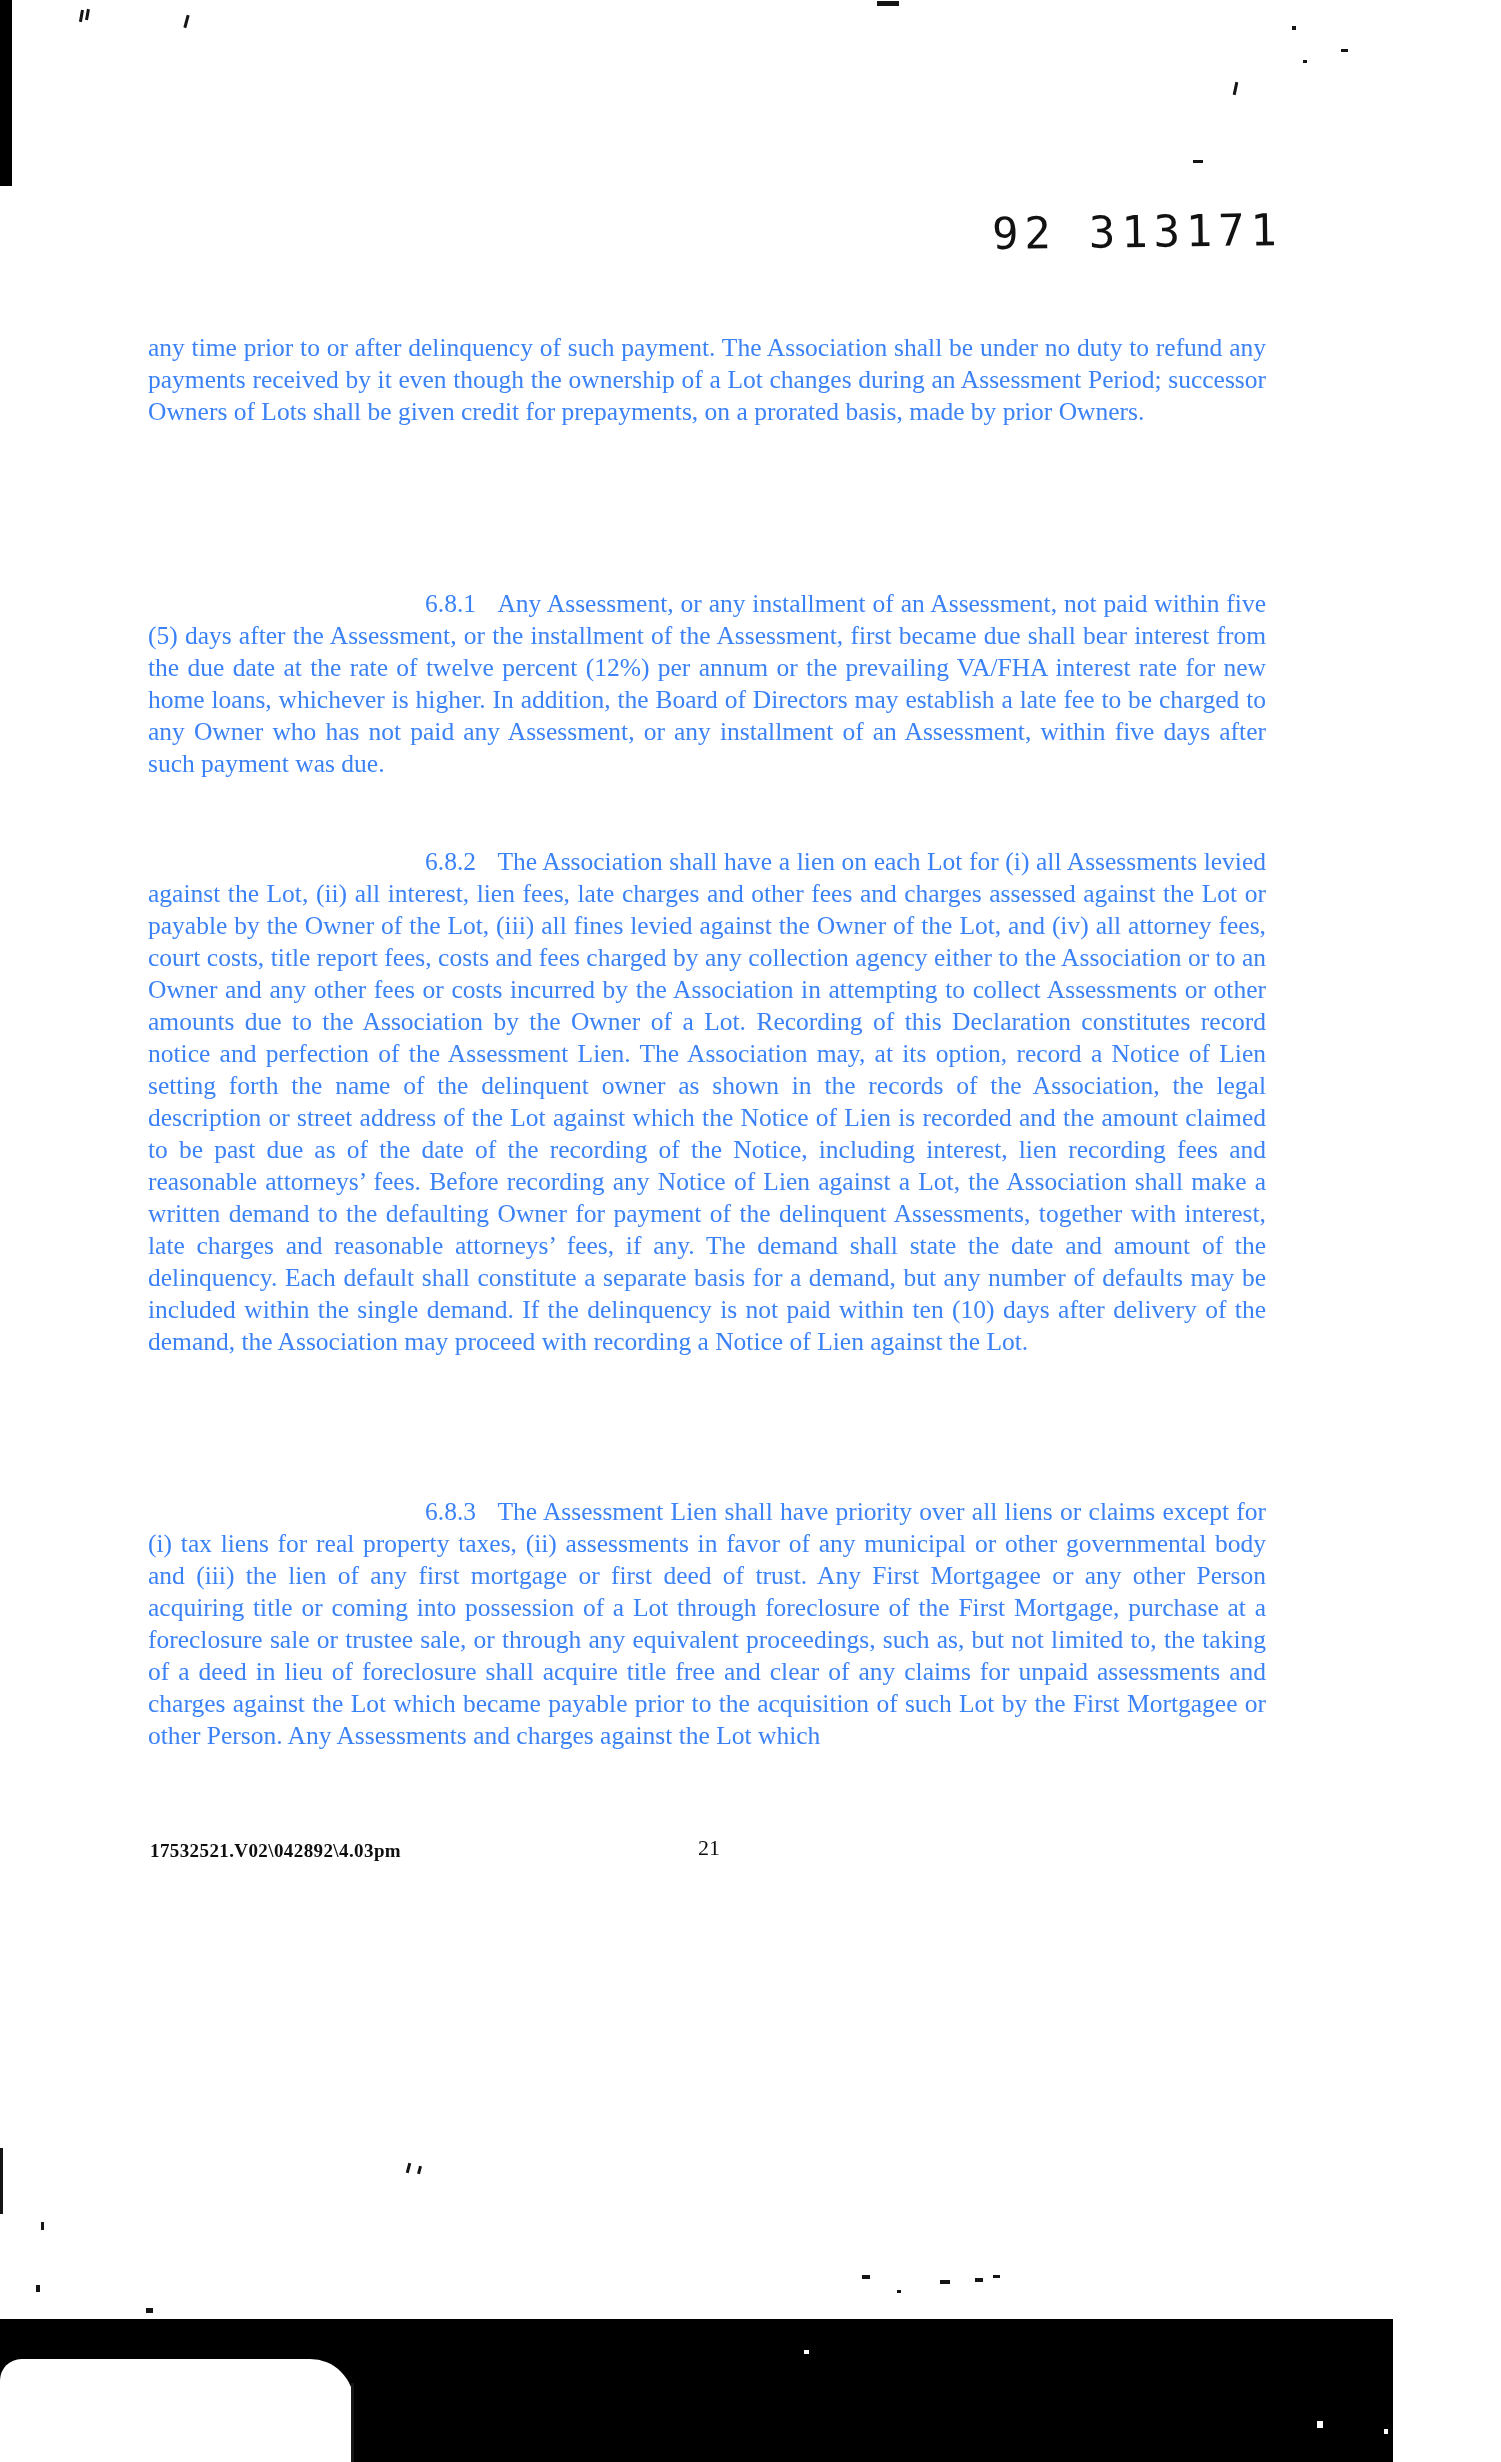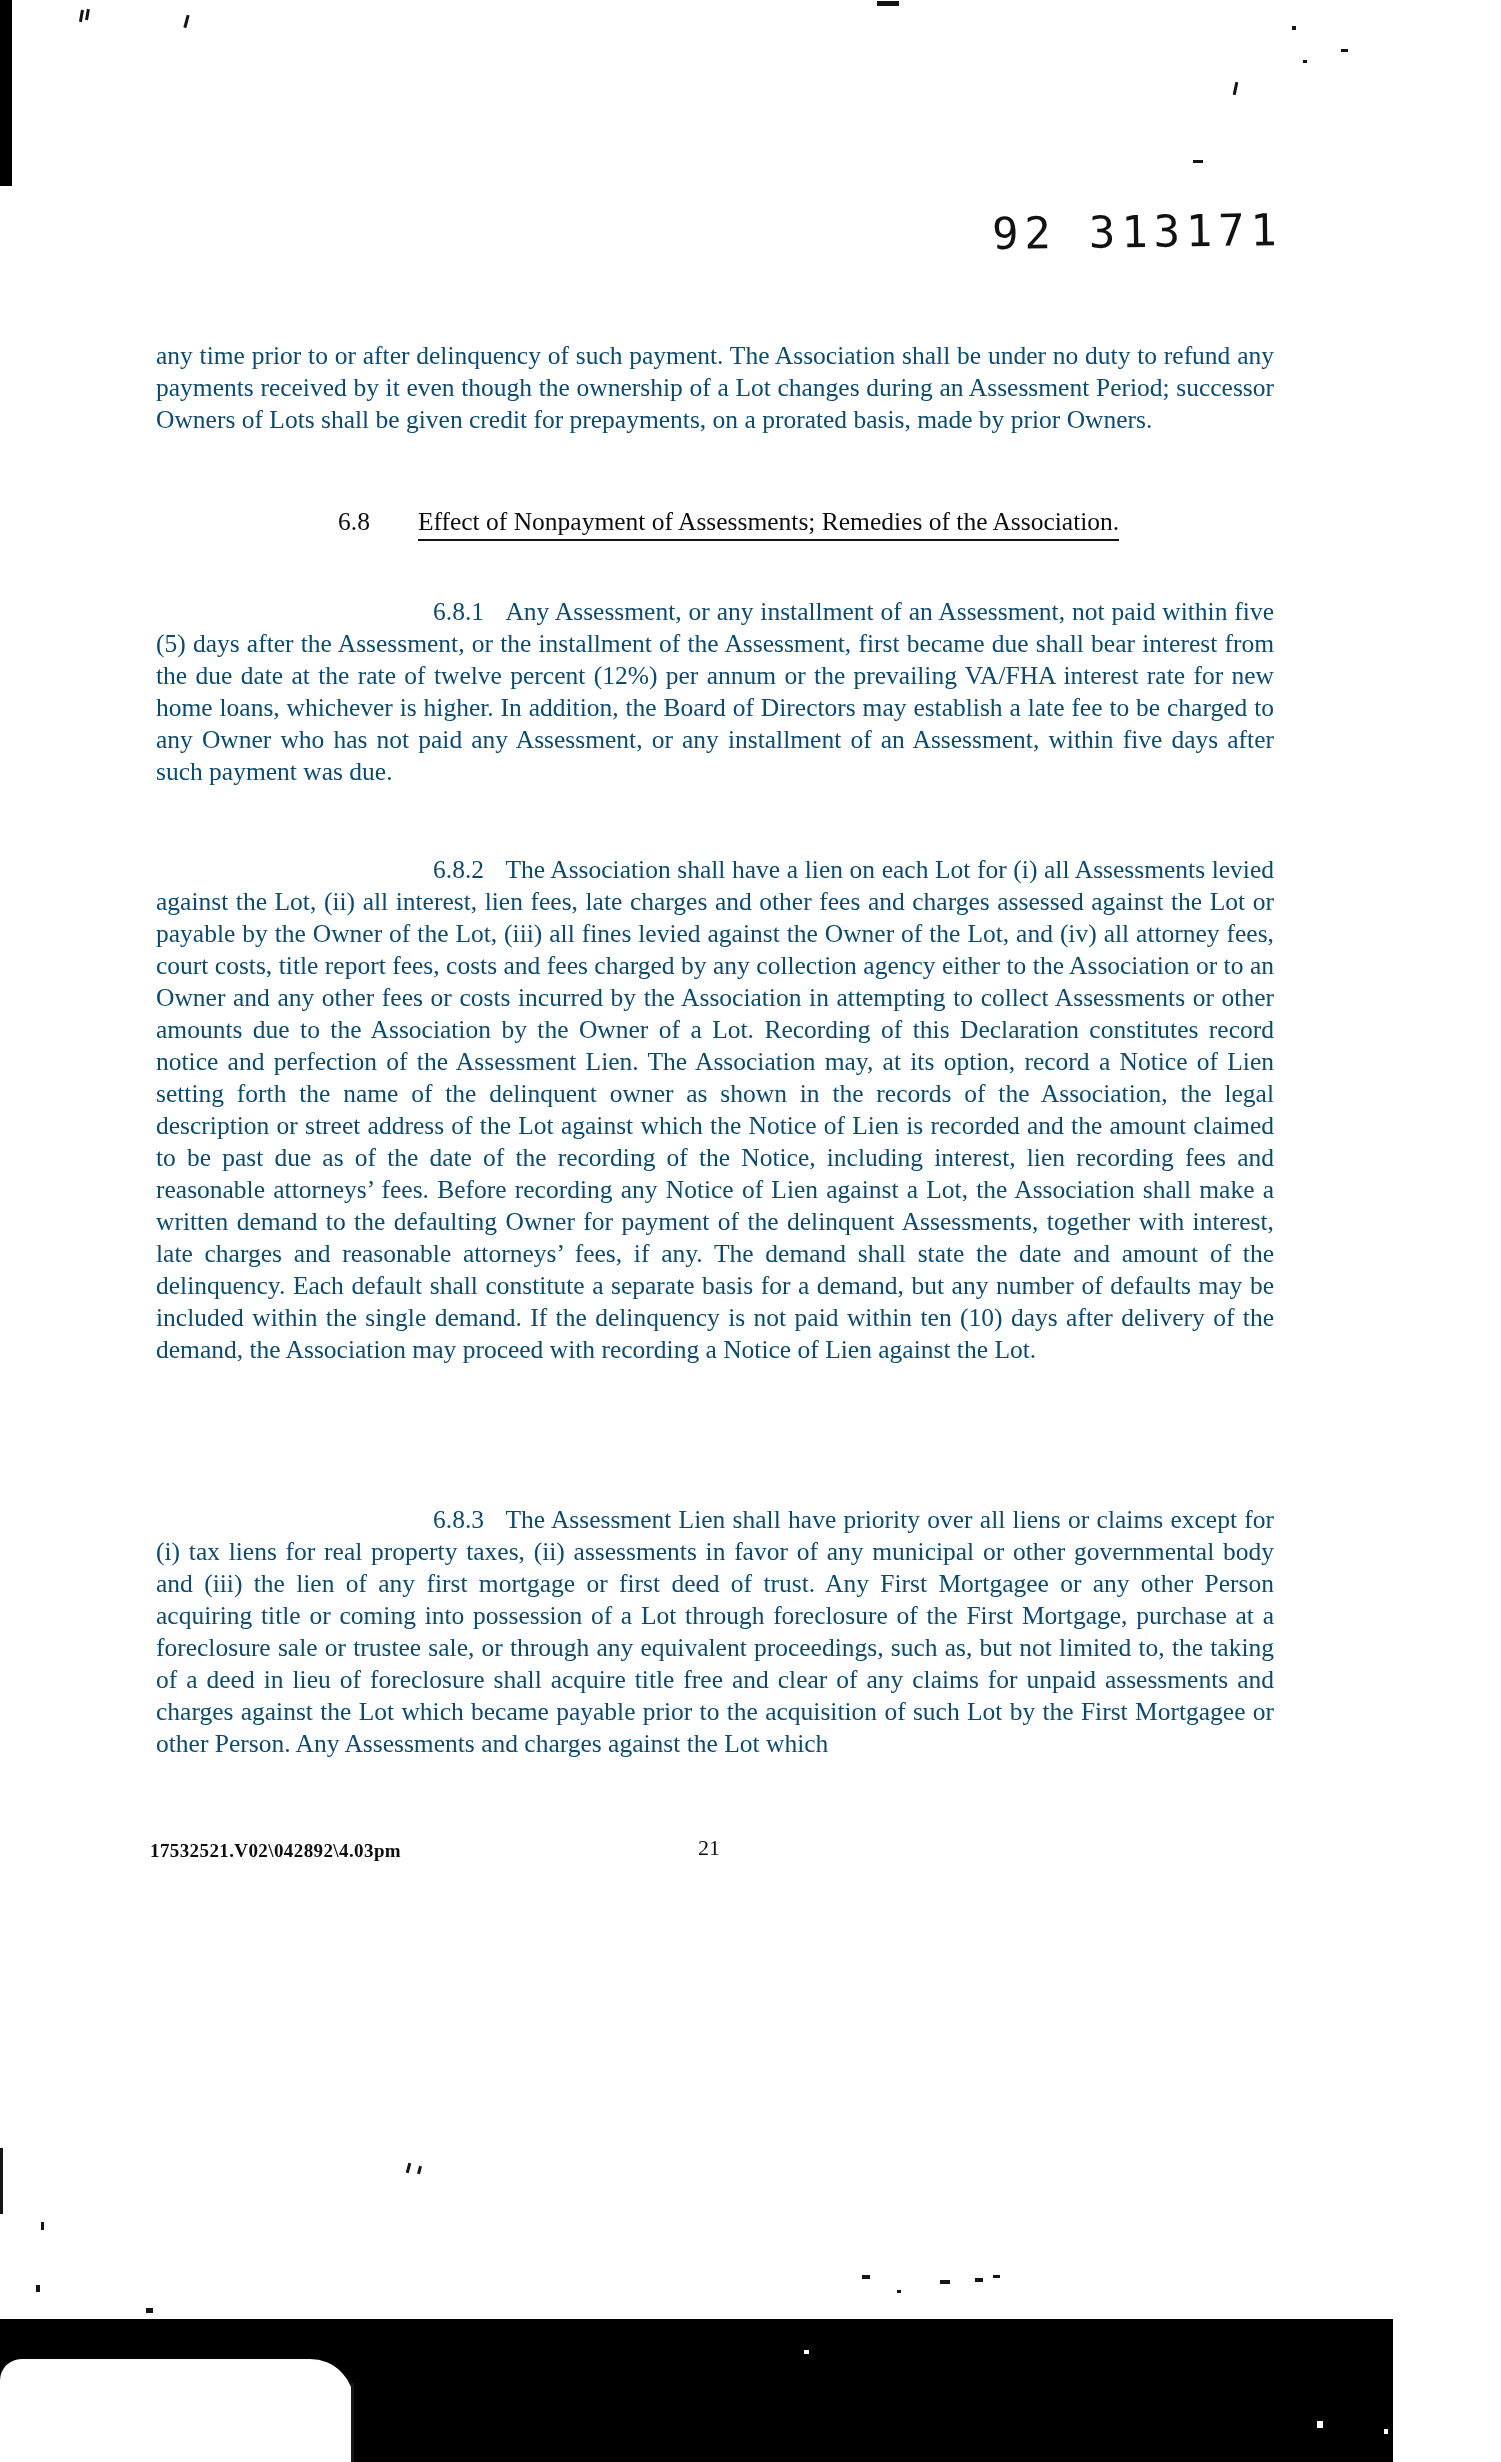--- a/index.html
+++ b/index.html
@@ -19,25 +19,25 @@
     font-size:44px;
     letter-spacing:5.8px;
     color:#121212;
     transform:rotate(-0.8deg);
     white-space:pre;
   }
   
   .body-text{
     position:absolute;
     left:148px;width:1118px;
-    margin:8px;
+    margin:0;
     font-size:25.5px;
     line-height:32px;
     text-align:justify;
-    color:#0c4a6e;
+    color:#3b82f6;
   }
   .intro{top:332px;}
   .sub{text-indent:277px;}
   .sub .num{margin-right:21.4px;}
   .heading{
     position:absolute;
     left:148px;top:507px;width:1118px;
     font-size:25.5px;
     padding-left:190px;
   }
@@ -75,23 +75,20 @@
 </style>
 </head>
 <body>
 
 <div class="page">
 
   <div class="stamp">92 313171</div>
 
   <p class="body-text intro">any time prior to or after delinquency of such payment.  The Association shall be under no duty to refund any payments received by it even though the ownership of a Lot changes during an Assessment Period; successor Owners of Lots shall be given credit for prepayments, on a prorated basis, made by prior Owners.</p>
 
-  <div class="heading">
-    <span class="h-num">6.8</span><span class="h-title">Effect of Nonpayment of Assessments; Remedies of the Association.</span>
-  </div>
 
   <p class="body-text sub" style="top:588px"><span class="num">6.8.1</span><span>Any Assessment, or any installment of an Assessment, not paid within five (5) days after the Assessment, or the installment of the Assessment, first became due shall bear interest from the due date at the rate of twelve percent (12%) per annum or the prevailing VA/FHA interest rate for new home loans, whichever is higher.  In addition, the Board of Directors may establish a late fee to be charged to any Owner who has not paid any Assessment, or any installment of an Assessment, within five days after such payment was due.</span></p>
 
   <p class="body-text sub" style="top:846px"><span class="num">6.8.2</span><span>The Association shall have a lien on each Lot for (i) all Assessments levied against the Lot, (ii) all interest, lien fees, late charges and other fees and charges assessed against the Lot or payable by the Owner of the Lot, (iii) all fines levied against the Owner of the Lot, and (iv) all attorney fees, court costs, title report fees, costs and fees charged by any collection agency either to the Association or to an Owner and any other fees or costs incurred by the Association in attempting to collect Assessments or other amounts due to the Association by the Owner of a Lot.  Recording of this Declaration constitutes record notice and perfection of the Assessment Lien.  The Association may, at its option, record a Notice of Lien setting forth the name of the delinquent owner as shown in the records of the Association, the legal description or street address of the Lot against which the Notice of Lien is recorded and the amount claimed to be past due as of the date of the recording of the Notice, including interest, lien recording fees and reasonable attorneys’ fees.  Before recording any Notice of Lien against a Lot, the Association shall make a written demand to the defaulting Owner for payment of the delinquent Assessments, together with interest, late charges and reasonable attorneys’ fees, if any.  The demand shall state the date and amount of the delinquency.  Each default shall constitute a separate basis for a demand, but any number of defaults may be included within the single demand.  If the delinquency is not paid within ten (10) days after delivery of the demand, the Association may proceed with recording a Notice of Lien against the Lot.</span></p>
 
   <p class="body-text sub" style="top:1496px"><span class="num">6.8.3</span><span>The Assessment Lien shall have priority over all liens or claims except for (i) tax liens for real property taxes, (ii) assessments in favor of any municipal or other governmental body and (iii) the lien of any first mortgage or first deed of trust.  Any First Mortgagee or any other Person acquiring title or coming into possession of a Lot through foreclosure of the First Mortgage, purchase at a foreclosure sale or trustee sale, or through any equivalent proceedings, such as, but not limited to, the taking of a deed in lieu of foreclosure shall acquire title free and clear of any claims for unpaid assessments and charges against the Lot which became payable prior to the acquisition of such Lot by the First Mortgagee or other Person.  Any Assessments and charges against the Lot which</span></p>
 
   <div class="doc-ref">17532521.V02\042892\4.03pm</div>
   <div class="page-num">21</div>
 

